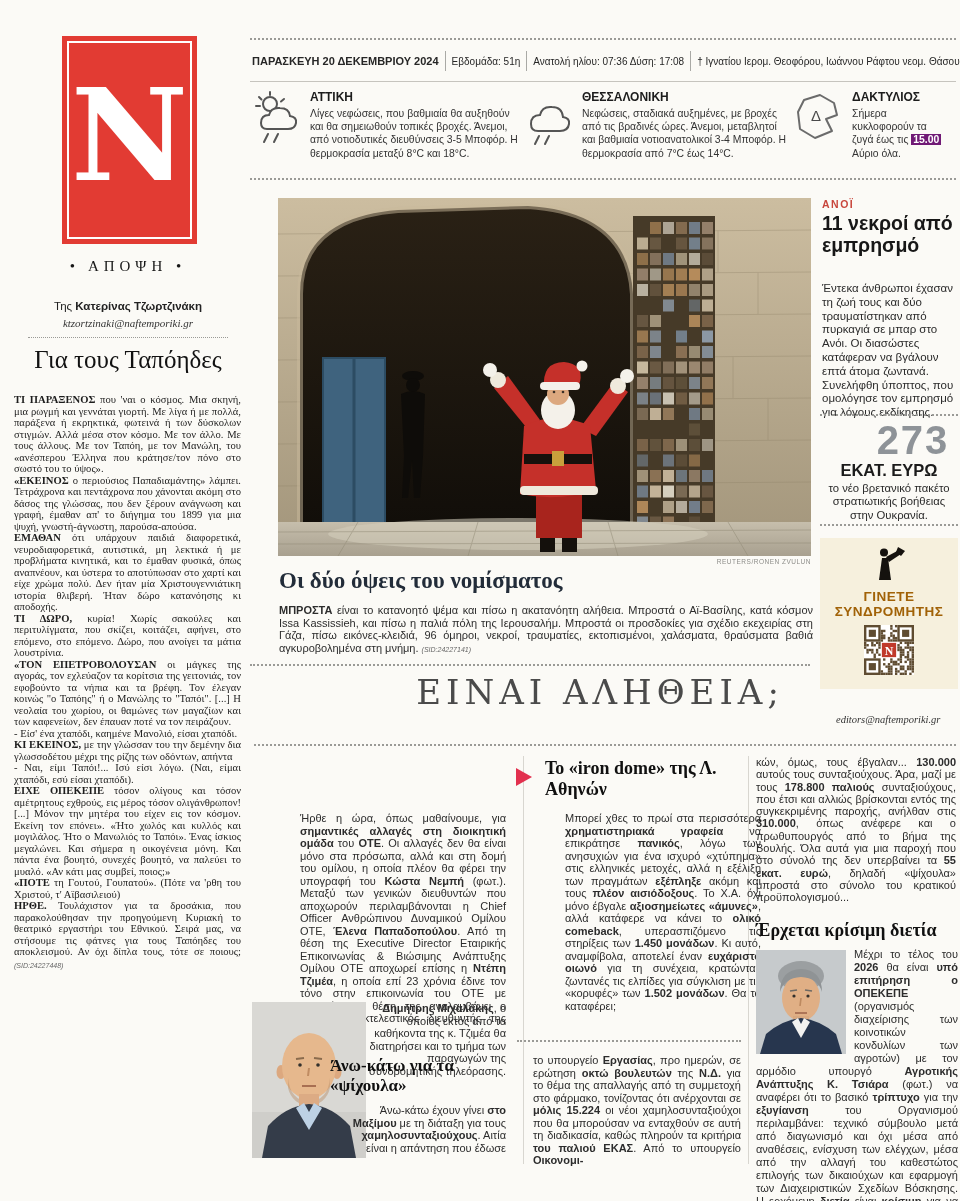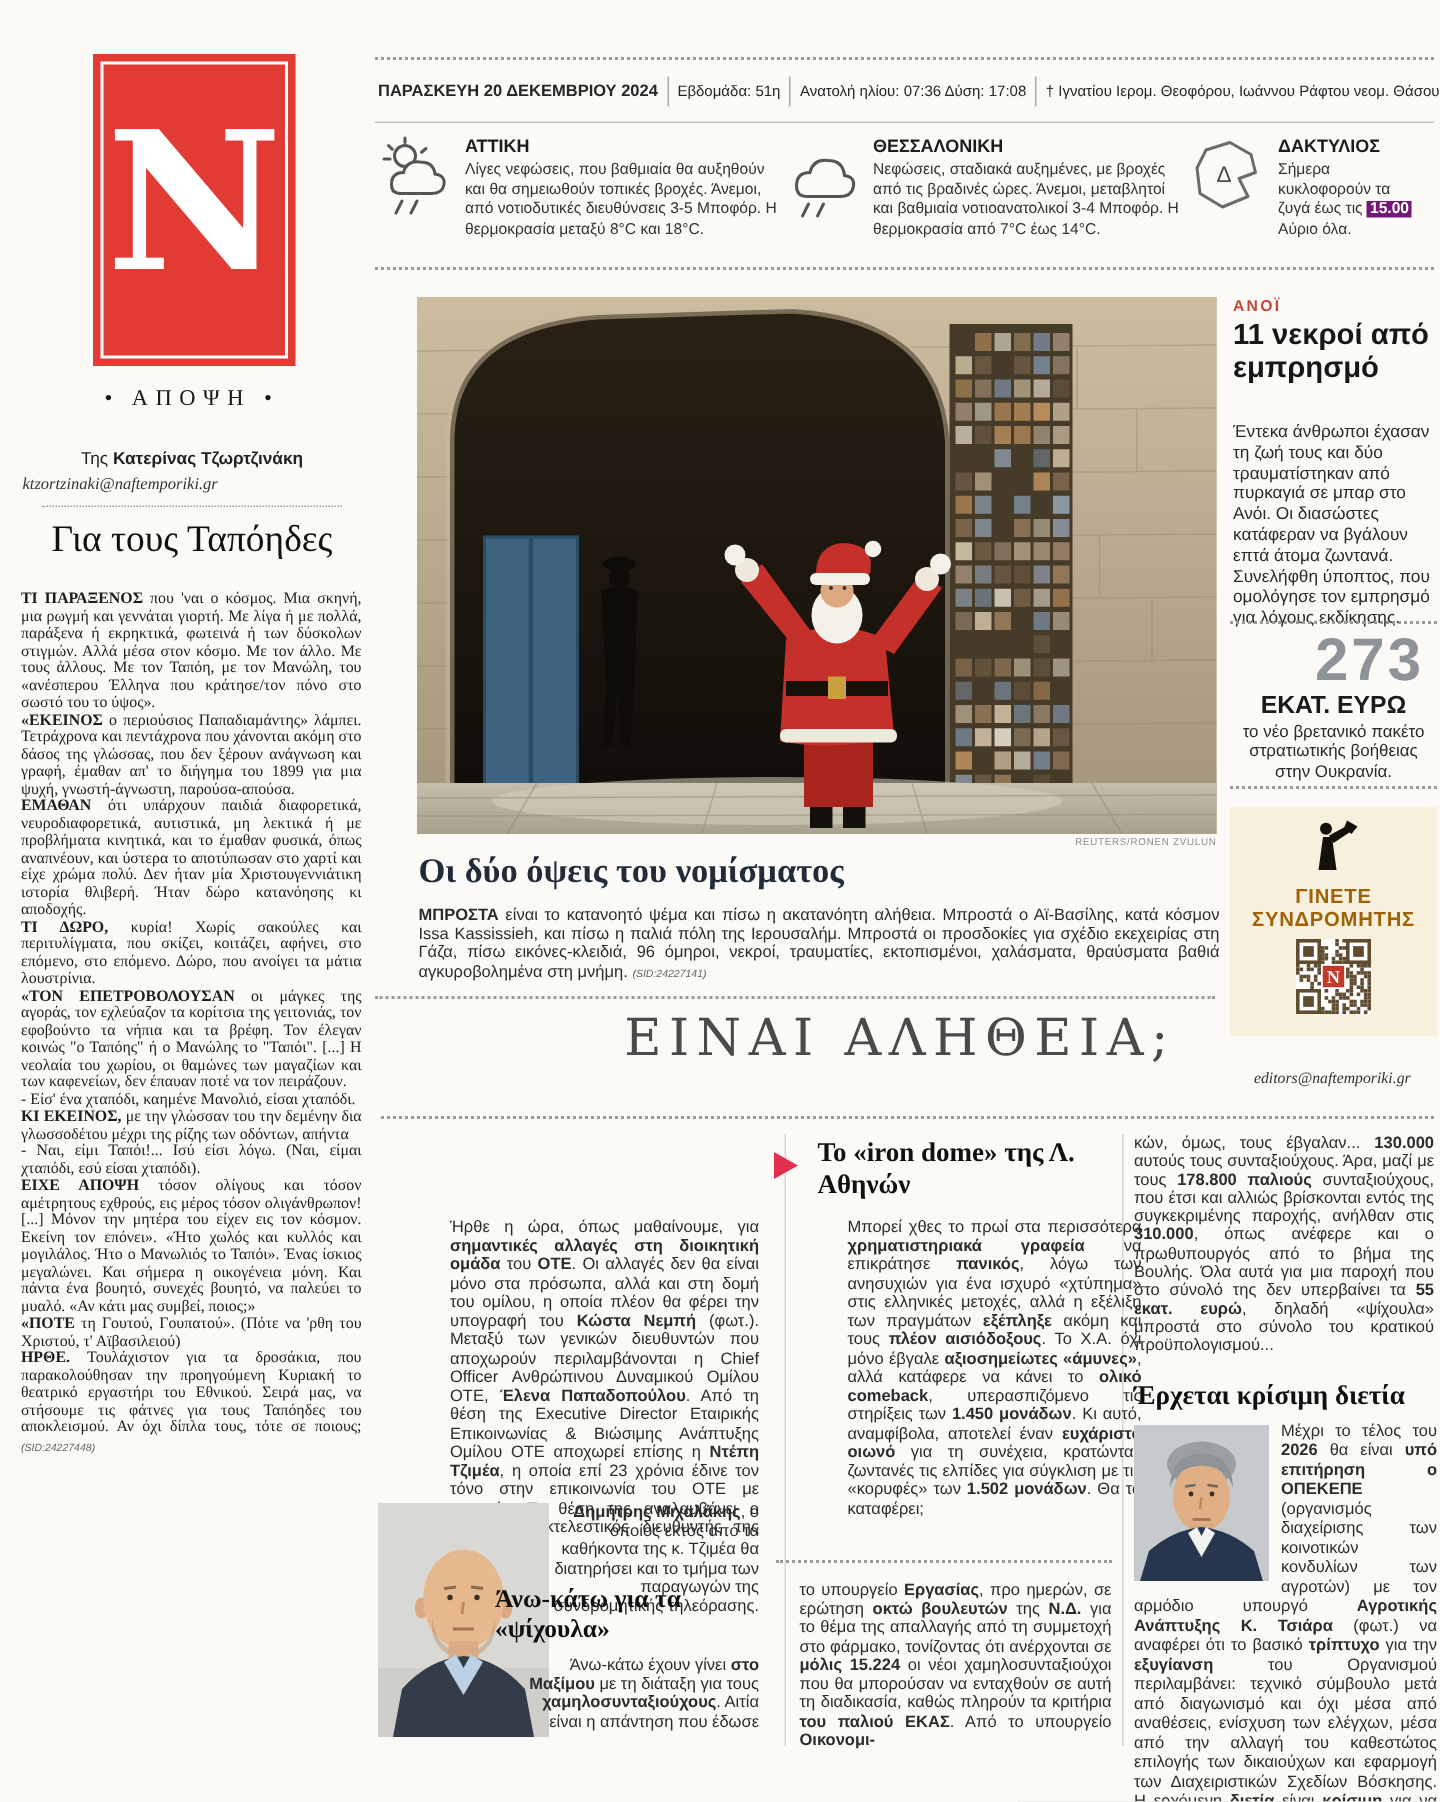--- a/index.html
+++ b/index.html
@@ -24,21 +24,21 @@
   .chip{background:#701a75;color:#fff;font-weight:700;padding:0 2px;}
   .weather-rule{left:250px;top:178px;width:706px;}
   
   .logo{position:absolute;left:62px;top:36px;width:135px;height:208px;background:#e23b33;}
   .logo::after{content:"";position:absolute;inset:5px;border:2px solid #fff;}
   .logo-n{position:absolute;inset:0;display:flex;align-items:center;justify-content:center;
           font-family:"DejaVu Serif",serif;font-weight:700;font-size:128px;color:#fff;padding-bottom:10px;}
   .apopsi{position:absolute;left:15px;top:258px;width:226px;text-align:center;
           font-family:"Liberation Serif",serif;font-size:15px;letter-spacing:5px;color:#161616;}
   .byline{position:absolute;left:15px;top:300px;width:226px;text-align:center;font-size:11.5px;color:#222;}
-  .email{position:absolute;left:15px;top:317px;width:226px;text-align:left;
+  .email{position:absolute;left:15px;top:317px;width:226px;text-align:center;
          font-family:"Liberation Serif",serif;font-style:italic;font-size:11px;color:#333;}
   .byline-rule{left:28px;top:337px;width:200px;border-top-width:1.5px;}
   .op-headline{position:absolute;left:8px;top:346px;width:240px;margin:0;text-align:center;
                font-family:"Liberation Serif",serif;font-weight:400;font-size:25px;color:#111;}
   .op-body{position:absolute;left:14px;top:394px;width:227px;font-family:"Liberation Serif",serif;
            font-size:10.6px;line-height:11.5px;text-align:justify;color:#1d1d1d;}
   .op-body p{margin:0;}
   .lead{font-weight:700;}
   .sid{font-size:7px;color:#666;font-style:italic;font-family:"Liberation Sans",sans-serif;}
   
@@ -182,21 +182,21 @@
   <h1 class="op-headline">Για τους Ταπόηδες</h1>
   <div class="op-body">
       <p><span class="lead">ΤΙ ΠΑΡΑΞΕΝΟΣ</span> που 'ναι ο κόσμος. Μια σκηνή, μια ρωγμή και γεννάται γιορτή. Με λίγα ή με πολλά, παράξενα ή εκρηκτικά, φωτεινά ή των δύσκολων στιγμών. Αλλά μέσα στον κόσμο. Με τον άλλο. Με τους άλλους. Με τον Ταπόη, με τον Μανώλη, του «ανέσπερου Έλληνα που κράτησε/τον πόνο στο σωστό του το ύψος».</p>
       <p><span class="lead">«ΕΚΕΙΝΟΣ</span> ο περιούσιος Παπαδιαμάντης» λάμπει. Τετράχρονα και πεντάχρονα που χάνονται ακόμη στο δάσος της γλώσσας, που δεν ξέρουν ανάγνωση και γραφή, έμαθαν απ' το διήγημα του 1899 για μια ψυχή, γνωστή-άγνωστη, παρούσα-απούσα.</p>
       <p><span class="lead">ΕΜΑΘΑΝ</span> ότι υπάρχουν παιδιά διαφορετικά, νευροδιαφορετικά, αυτιστικά, μη λεκτικά ή με προβλήματα κινητικά, και το έμαθαν φυσικά, όπως αναπνέουν, και ύστερα το αποτύπωσαν στο χαρτί και είχε χρώμα πολύ. Δεν ήταν μία Χριστουγεννιάτικη ιστορία θλιβερή. Ήταν δώρο κατανόησης κι αποδοχής.</p>
       <p><span class="lead">ΤΙ ΔΩΡΟ,</span> κυρία! Χωρίς σακούλες και περιτυλίγματα, που σκίζει, κοιτάζει, αφήνει, στο επόμενο, στο επόμενο. Δώρο, που ανοίγει τα μάτια λουστρίνια.</p>
       <p><span class="lead">«ΤΟΝ ΕΠΕΤΡΟΒΟΛΟΥΣΑΝ</span> οι μάγκες της αγοράς, τον εχλεύαζον τα κορίτσια της γειτονιάς, τον εφοβούντο τα νήπια και τα βρέφη. Τον έλεγαν κοινώς "ο Ταπόης" ή ο Μανώλης το "Ταπόι". [...] Η νεολαία του χωρίου, οι θαμώνες των μαγαζίων και των καφενείων, δεν έπαυαν ποτέ να τον πειράζουν.</p>
       <p>- Είσ' ένα χταπόδι, καημένε Μανολιό, είσαι χταπόδι.</p>
       <p><span class="lead">ΚΙ ΕΚΕΙΝΟΣ,</span> με την γλώσσαν του την δεμένην δια γλωσσοδέτου μέχρι της ρίζης των οδόντων, απήντα</p>
       <p>- Ναι, είμι Ταπόι!... Ισύ είσι λόγω. (Ναι, είμαι χταπόδι, εσύ είσαι χταπόδι).</p>
-      <p><span class="lead">ΕΙΧΕ ΑΠΟΨΗ</span> τόσον ολίγους και τόσον αμέτρητους εχθρούς, εις μέρος τόσον ολιγάνθρωπον! [...] Μόνον την μητέρα του είχεν εις τον κόσμον. Εκείνη τον επόνει». «Ήτο χωλός και κυλλός και μογιλάλος. Ήτο ο Μανωλιός το Ταπόι». Ένας ίσκιος μεγαλώνει. Και σήμερα η οικογένεια μόνη. Και πάντα ένα βουητό, συνεχές βουητό, να παλεύει το μυαλό. «Αν κάτι μας συμβεί, ποιος;»</p>
+      <p><span class="lead">ΕΙΧΕ ΟΠΕΚΕΠΕ</span> τόσον ολίγους και τόσον αμέτρητους εχθρούς, εις μέρος τόσον ολιγάνθρωπον! [...] Μόνον την μητέρα του είχεν εις τον κόσμον. Εκείνη τον επόνει». «Ήτο χωλός και κυλλός και μογιλάλος. Ήτο ο Μανωλιός το Ταπόι». Ένας ίσκιος μεγαλώνει. Και σήμερα η οικογένεια μόνη. Και πάντα ένα βουητό, συνεχές βουητό, να παλεύει το μυαλό. «Αν κάτι μας συμβεί, ποιος;»</p>
       <p><span class="lead">«ΠΟΤΕ</span> τη Γουτού, Γουπατού». (Πότε να 'ρθη του Χριστού, τ' Αϊβασιλειού)</p>
       <p><span class="lead">ΗΡΘΕ.</span> Τουλάχιστον για τα δροσάκια, που παρακολούθησαν την προηγούμενη Κυριακή το θεατρικό εργαστήρι του Εθνικού. Σειρά μας, να στήσουμε τις φάτνες για τους Ταπόηδες του αποκλεισμού. Αν όχι δίπλα τους, τότε σε ποιους;<span class="sid"> (SID:24227448)</span></p>
     </div>
 
   <div class="photo">
     <svg viewBox="0 0 533 358" width="533" height="358" preserveAspectRatio="none">
       <defs>
         <linearGradient id="wallG" x1="0" y1="0" x2="0" y2="1">
           <stop offset="0" stop-color="#ccbda0"></stop>
             <stop offset="1" stop-color="#a2957b"></stop>

